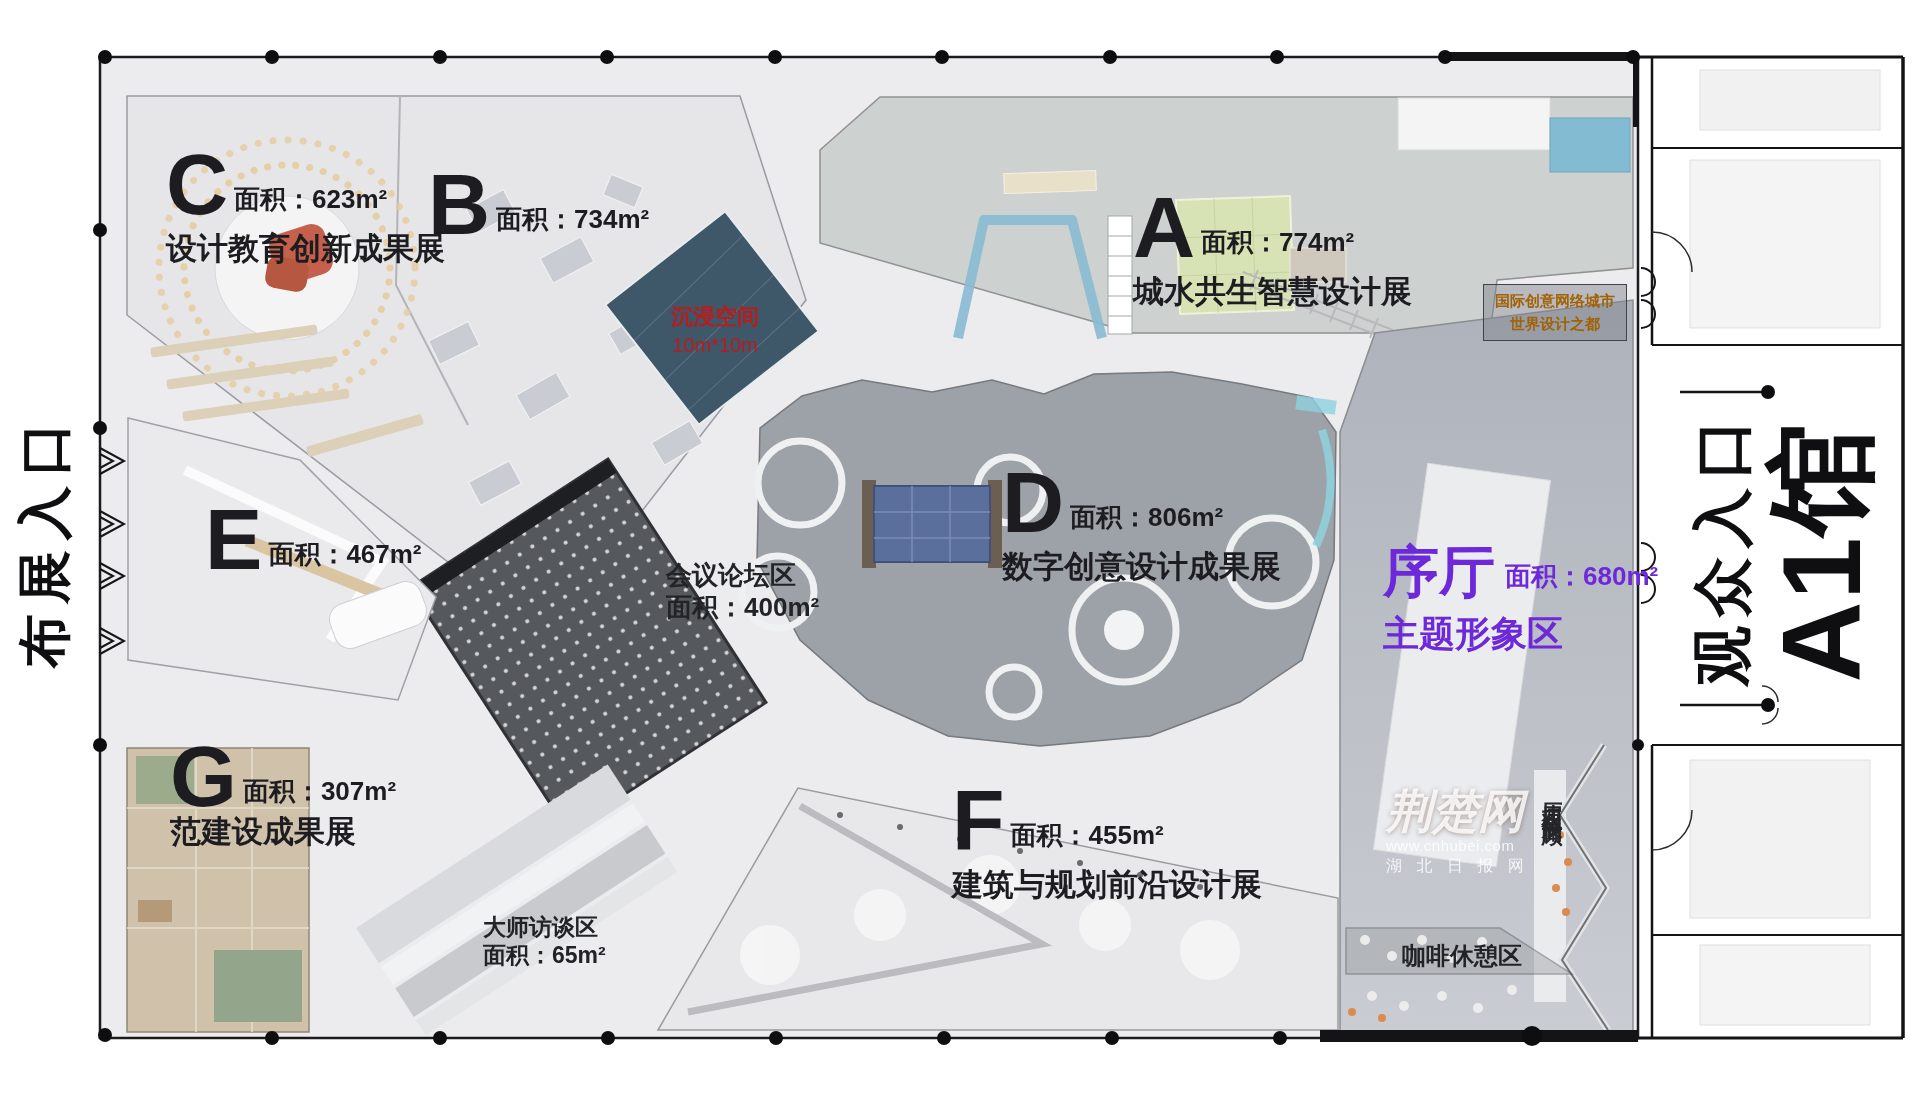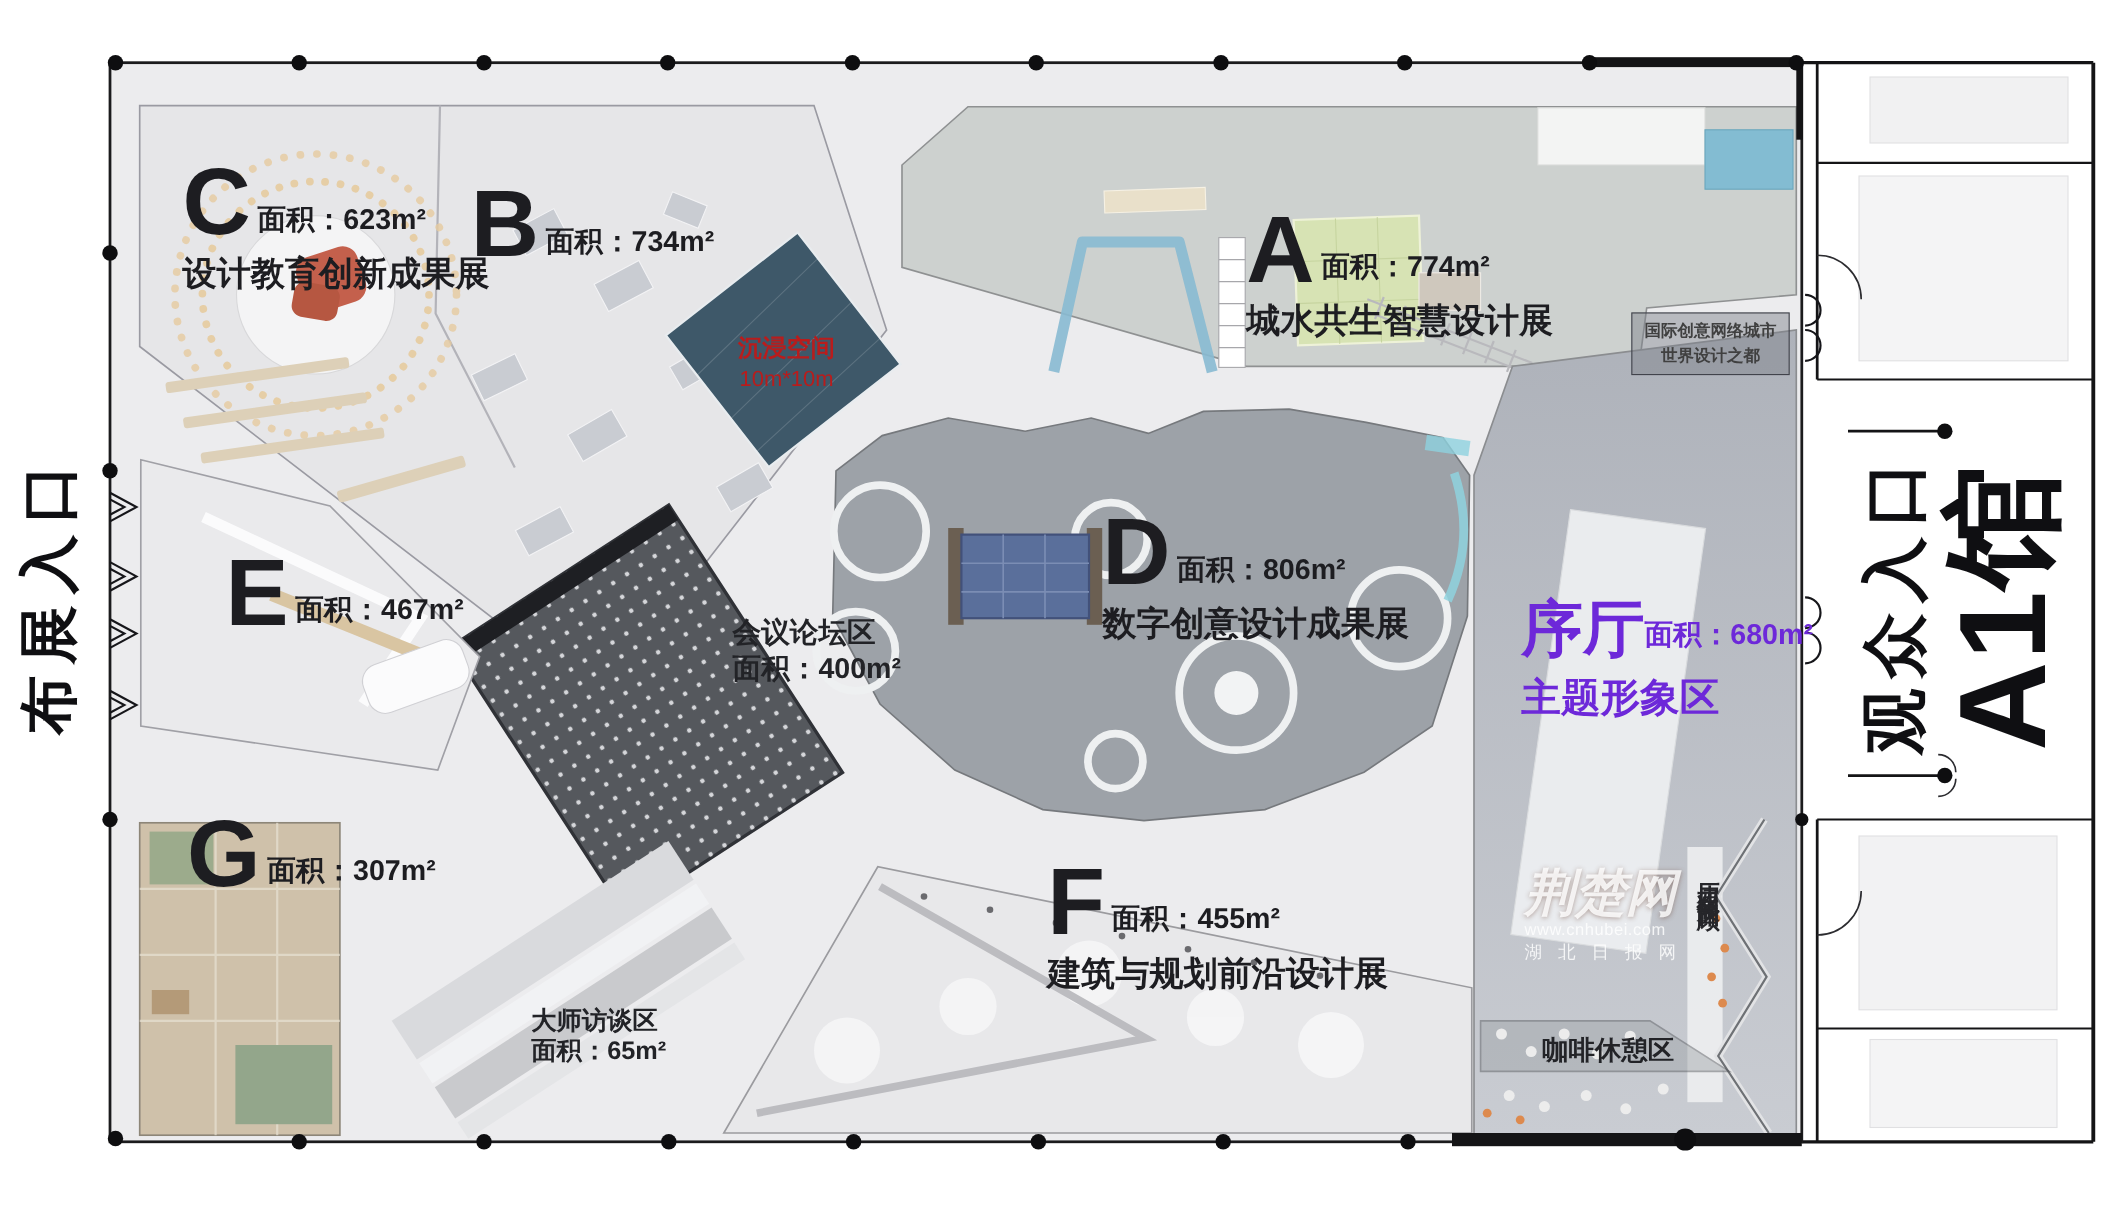--- a/index.html
+++ b/index.html
@@ -9,29 +9,29 @@
   
   .zone-label{position:absolute;color:#1d1d21;white-space:nowrap;}
   .zl-top{display:flex;align-items:flex-end;}
   .zl-letter{font-size:86px;font-weight:700;line-height:.8;letter-spacing:-2px;}
   .zl-area{font-size:26px;font-weight:600;margin-left:8px;margin-bottom:2px;}
   .zl-name{font-size:31px;font-weight:600;margin-top:9px;}
   
   .foyer-label{position:absolute;white-space:nowrap;color:#6d28d9;}
   .fy-top{display:flex;align-items:flex-end;}
   .fy-title{font-size:56px;font-weight:700;line-height:.95;}
-  .fy-area{font-size:26px;font-weight:600;margin-bottom:4px;}
+  .fy-area{font-size:26px;font-weight:600;margin-left:10px;margin-bottom:4px;}
   .fy-name{font-size:36px;font-weight:600;margin-top:12px;}
   
   .sub-label{position:absolute;font-weight:700;color:#222327;line-height:1.22;white-space:nowrap;}
   .immersive-label{position:absolute;width:130px;text-align:center;color:#b91c1c;font-weight:600;
                    font-size:22px;line-height:1.3;white-space:nowrap;}
   .immersive-label .l2{font-size:20px;font-weight:500;}
   .badge{position:absolute;width:136px;text-align:center;font-size:15px;font-weight:700;
-         color:#404040;line-height:1.5;background:rgba(128,131,140,.48);
+         color:#a16207;line-height:1.5;background:rgba(128,131,140,.48);
          border:1.5px solid #41434b;padding:5px 3px;}
   .v-label{position:absolute;white-space:nowrap;font-weight:700;color:#0f0f12;
            transform:translate(-50%,-50%) rotate(-90deg);}
   .biennale{position:absolute;writing-mode:vertical-rl;text-orientation:upright;
             font-size:21px;font-weight:600;letter-spacing:4px;color:#26262a;}
   .coffee{font-size:24px;}
   .watermark{position:absolute;width:180px;text-align:left;color:rgba(255,255,255,.82);}
   .wm-logo{font-size:46px;font-weight:700;font-style:italic;line-height:1;
            text-shadow:0 1px 5px rgba(100,60,45,.45);}
   .wm-url{font-size:15px;margin-top:3px;letter-spacing:.5px;}
@@ -326,20 +326,21 @@
       <span class="zl-area">面积：455m²</span>
     </div>
     <div class="zl-name">建筑与规划前沿设计展</div>
   </div>
 
   <div class="zone-label" style="left:170px;top:742px">
     <div class="zl-top">
       <span class="zl-letter">G</span>
       <span class="zl-area">面积：307m²</span>
     </div>
+    <div class="zl-name" style="margin-top:0">范建设成果展</div>
   </div>
 
   <div class="foyer-label" style="left:1383px;top:545px">
     <div class="fy-top">
       <span class="fy-title">序厅</span>
       <span class="fy-area">面积：680m²</span>
     </div>
     <div class="fy-name">主题形象区</div>
   </div>
 

